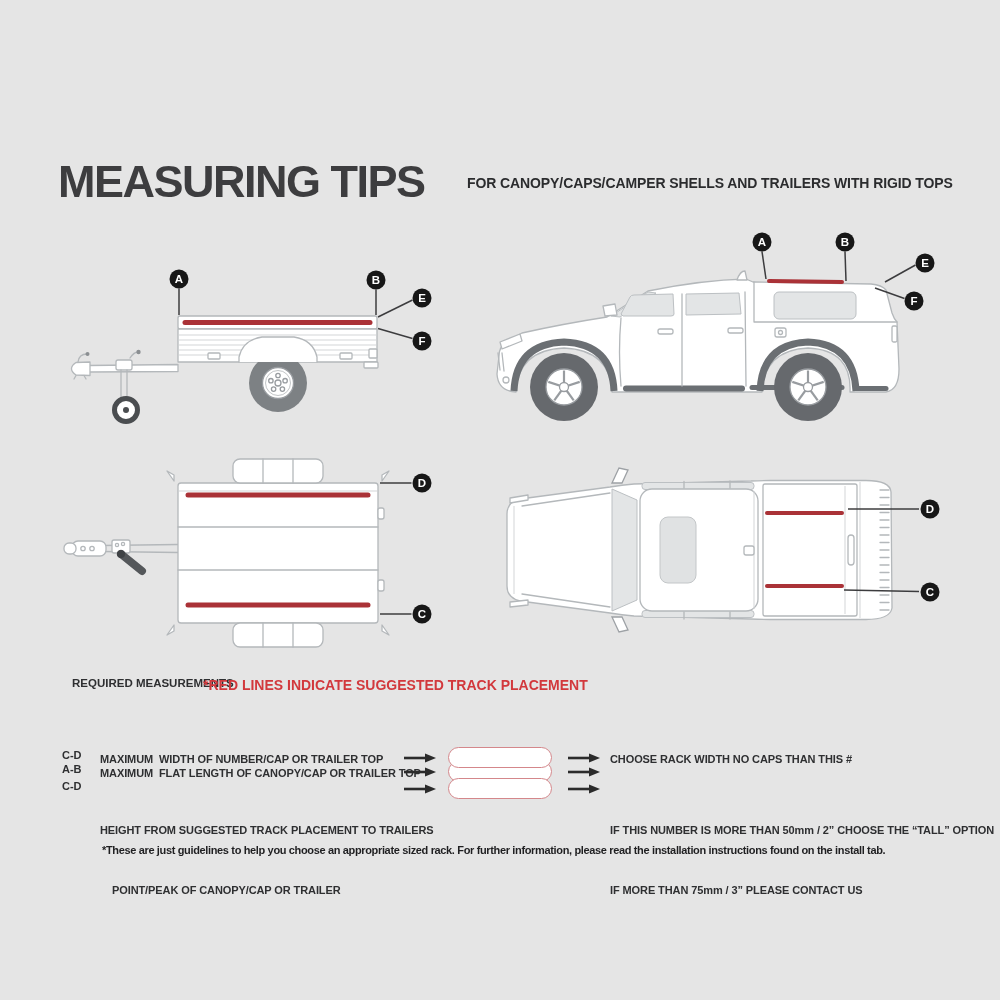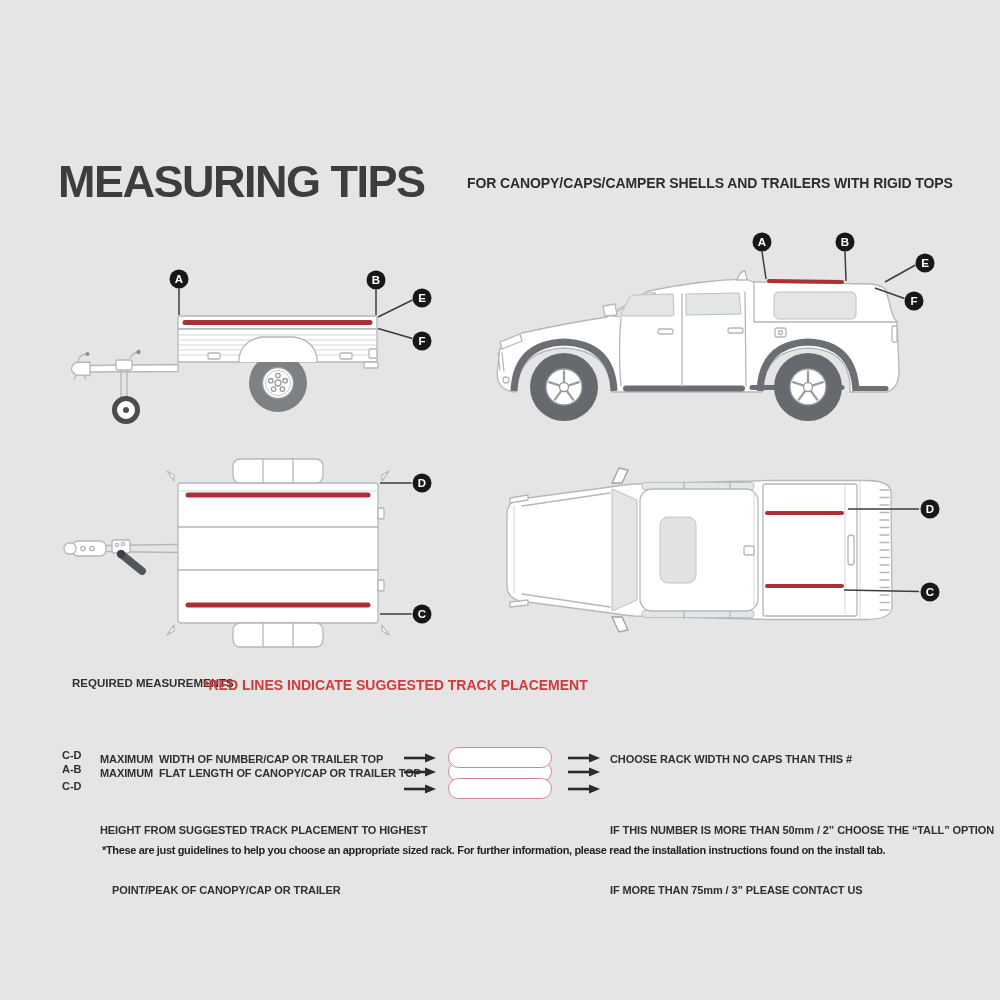--- a/index.html
+++ b/index.html
@@ -339,21 +339,21 @@
     <svg class="arrow2" width="34" height="12" viewBox="0 0 34 12">
         <line class="arr-line" x1="1" y1="6" x2="22" y2="6"></line>
         <polygon class="arr-head" points="22,1.5 33,6 22,10.5"></polygon>
       </svg>
     <span class="res">CHOOSE RACK WIDTH NO CAPS THAN THIS #</span>
   </div>
 
   <div class="row" style="top:780px;height:46px;">
     <span class="key">C-D</span>
     <span class="desc">
-      <span style="display:block;">HEIGHT FROM SUGGESTED TRACK PLACEMENT TO HIGHEST</span>
+      <span style="display:block;">HEIGHT FROM SUGGESTED TRACK PLACEMENT TO TRAILERS</span>
       <span style="display:block;padding-left:12px;">POINT/PEAK OF CANOPY/CAP OR TRAILER</span>
     </span>
     <svg class="arrow1" width="34" height="12" viewBox="0 0 34 12">
         <line class="arr-line" x1="1" y1="6" x2="22" y2="6"></line>
         <polygon class="arr-head" points="22,1.5 33,6 22,10.5"></polygon>
       </svg>
     <span class="pill"></span>
     <svg class="arrow2" width="34" height="12" viewBox="0 0 34 12">
         <line class="arr-line" x1="1" y1="6" x2="22" y2="6"></line>
         <polygon class="arr-head" points="22,1.5 33,6 22,10.5"></polygon>

